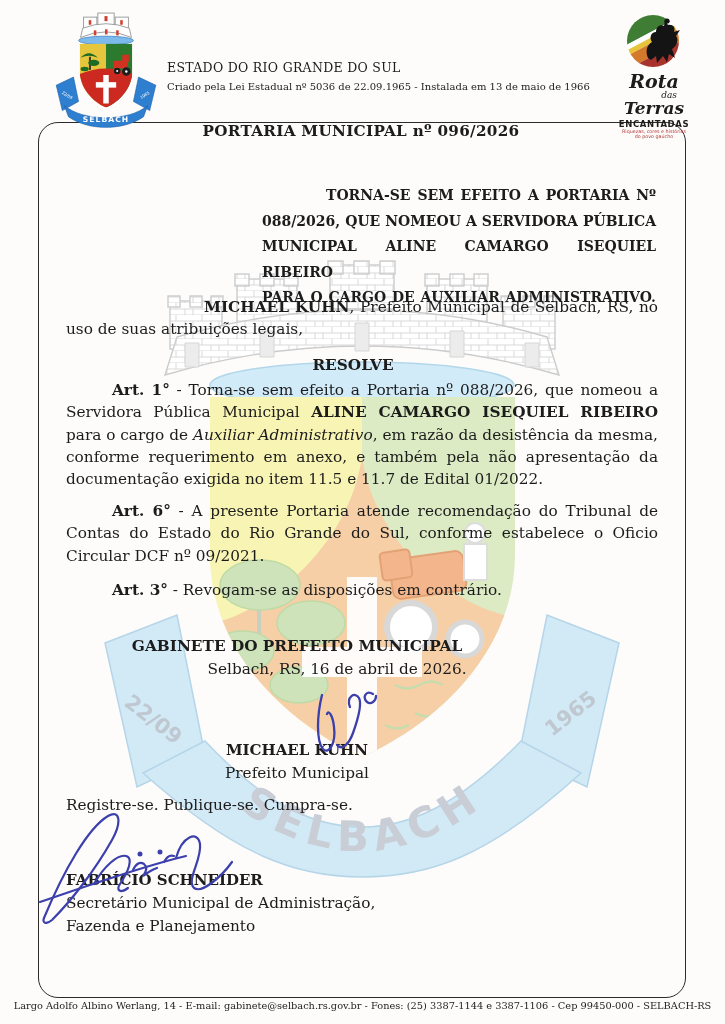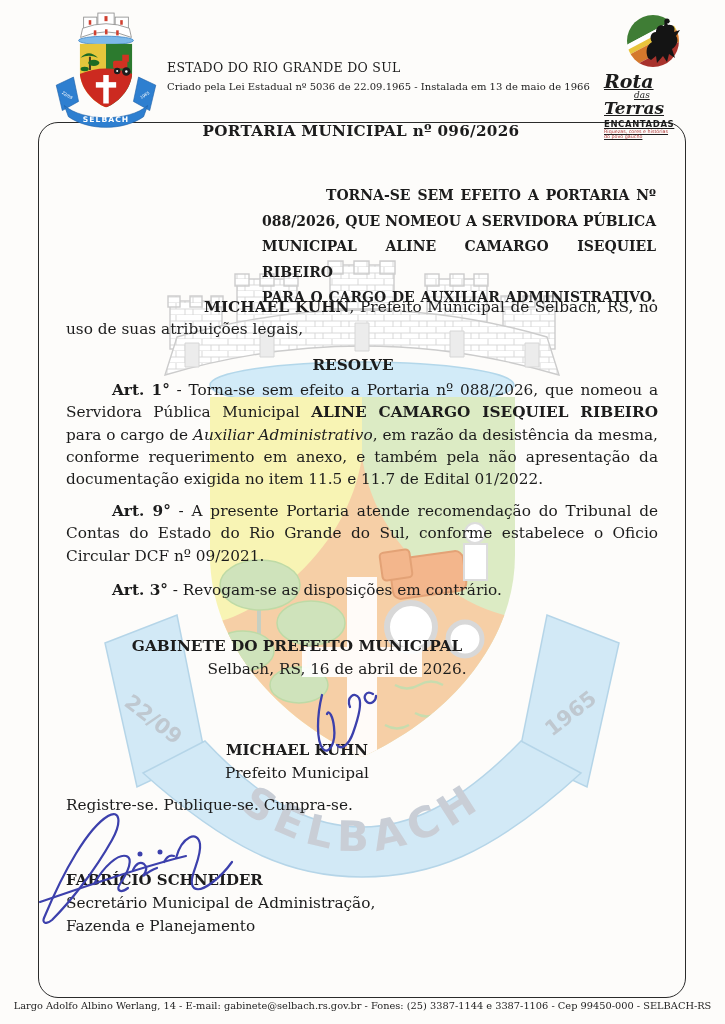--- a/index.html
+++ b/index.html
@@ -6,21 +6,21 @@
   .page{position:relative;width:725px;height:1024px;background:#fdfcfa;overflow:hidden;
         font-family:"DejaVu Serif",serif;color:#1c1c1c;}
   .abs{position:absolute;}
   
   .frame{position:absolute;left:38px;top:122px;width:646px;height:874px;
          border:1.6px solid #2b2b2b;border-radius:20px;}
   
   .hdr-state{left:167px;top:36px;font-size:12.5px;letter-spacing:.3px;margin-top:24px;}
   .hdr-muni{left:166px;top:52px;font-size:20.5px;letter-spacing:.2px;}
   .hdr-law{left:167px;top:81px;font-size:10px;}
-  .rota{left:604px;top:12px;width:100px;text-align:left;line-height:1;text-decoration:underline;}
+  .rota{left:604px;top:12px;width:100px;text-align:center;line-height:1;}
   .rota-script{font-style:italic;font-weight:700;font-size:19px;margin-top:2px;}
   .rota-das{font-style:italic;font-size:9px;margin:0 0 0 30px;}
   .rota-terras{font-style:italic;font-weight:700;font-size:17px;}
   .rota-enc{font-weight:700;font-size:8.5px;letter-spacing:.6px;margin-top:3px;font-family:"DejaVu Sans",sans-serif;}
   .rota-tag{font-size:4.8px;color:#b03636;margin-top:1px;font-family:"DejaVu Sans",sans-serif;}
   
   .doc-title{left:38px;top:122px;width:646px;text-align:center;font-weight:700;font-size:15.2px;letter-spacing:.3px;}
   .summary{left:262px;top:183px;width:394px;font-weight:700;font-size:14px;}
   .summary .ln{text-align:justify;text-align-last:justify;line-height:25.5px;}
   .summary .ln.first{padding-left:64px;}
@@ -225,21 +225,21 @@
     <div class="ln">088/2026, QUE NOMEOU A SERVIDORA PÚBLICA</div>
     <div class="ln">MUNICIPAL ALINE CAMARGO ISEQUIEL RIBEIRO</div>
     <div class="ln">PARA O CARGO DE AUXILIAR ADMINISTRATIVO.</div>
   </div>
 
   <div class="abs z2 para preamble"><span style="font-weight: 700;">MICHAEL KUHN</span><span>, Prefeito Municipal de Selbach, RS, no uso de suas atribuições legais,</span></div>
 
   <div class="abs z2 resolve">RESOLVE</div>
 
   <div class="abs z2 para art1"><span style="font-weight: 700;">Art. 1°</span><span> - Torna-se sem efeito a Portaria nº 088/2026, que nomeou a Servidora Pública Municipal </span><span style="font-weight: 700;">ALINE CAMARGO ISEQUIEL RIBEIRO</span><span> para o cargo de </span><span style="font-style: italic;">Auxiliar Administrativo</span><span>, em razão da desistência da mesma, conforme requerimento em anexo, e também pela não apresentação da documentação exigida no item 11.5 e 11.7 de Edital 01/2022.</span></div>
-  <div class="abs z2 para art2"><span style="font-weight: 700;">Art. 9°</span><span> - A presente Portaria atende recomendação do Tribunal de Contas do Estado do Rio Grande do Sul, conforme estabelece o Oficio Circular DCF nº 09/2021.</span></div>
+  <div class="abs z2 para art2"><span style="font-weight: 700;">Art. 6°</span><span> - A presente Portaria atende recomendação do Tribunal de Contas do Estado do Rio Grande do Sul, conforme estabelece o Oficio Circular DCF nº 09/2021.</span></div>
   <div class="abs z2 para art3"><span style="font-weight: 700;">Art. 3°</span><span> - Revogam-se as disposições em contrário.</span></div>
 
   <div class="abs z2 center-line office">GABINETE DO PREFEITO MUNICIPAL</div>
   <div class="abs z2 center-line placedate">Selbach, RS, 16 de abril de 2026.</div>
 
   <svg class="abs z3" style="left:310px;top:681px;" width="95" height="85" viewBox="0 0 95 85">
     <g stroke="#3c40ac" stroke-width="2.3" fill="none" stroke-linecap="round">
       <path d="M12,14 C7,34 6,60 13,68 C19,74 26,62 24,46 C23,36 19,28 17,33"></path>
       <path d="M40,26 C36,16 45,10 49,17 C52,23 48,38 43,52 C39,63 32,70 27,64"></path>
       <path d="M63,13 C56,9 52,16 57,21 C61,24 66,20 66,15"></path>

